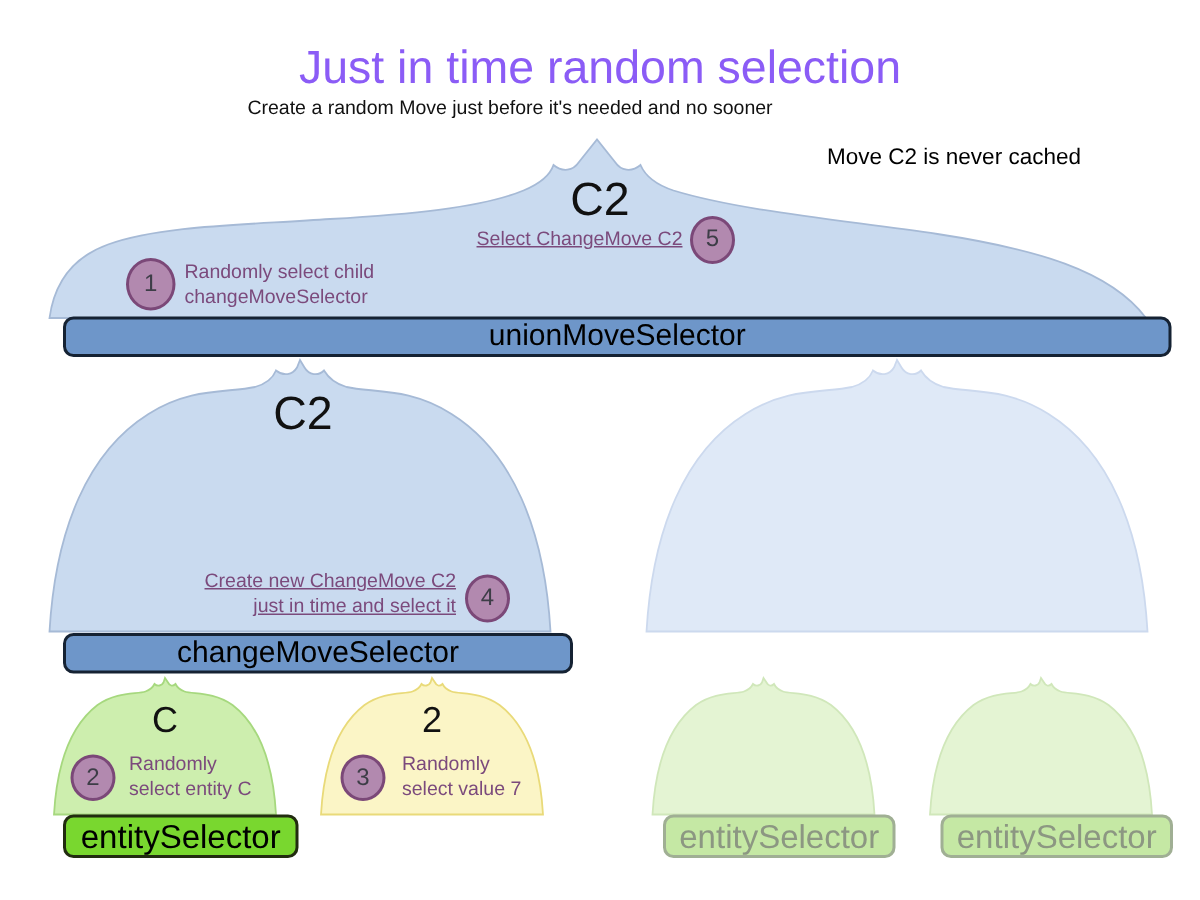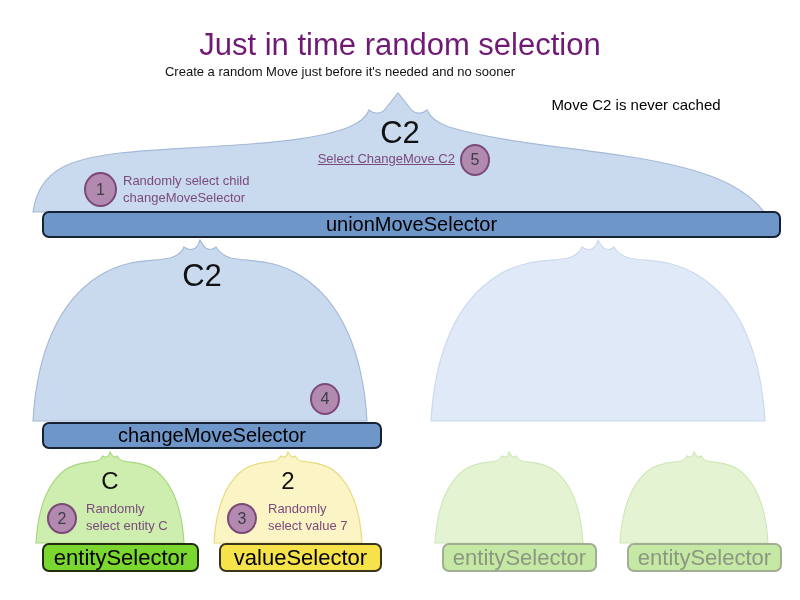--- a/index.html
+++ b/index.html
@@ -2,21 +2,21 @@
 <html><head>
 <meta charset="utf-8">
 <style>
   html,body { margin:0; padding:0; background:#ffffff; }
   .canvas {
     position:relative; width:800px; height:600px; background:#ffffff;
     font-family:"Liberation Sans", sans-serif; overflow:hidden;
   }
   .page-title {
     position:absolute; left:0; top:27px; width:800px; text-align:center;
-    font-size:31px; color:#701a75; letter-spacing:0;
+    font-size:31px; color:#8b5cf6; letter-spacing:0;
   }
   .page-subtitle {
     position:absolute; left:0; top:64px; width:648px; text-align:center;
     font-size:13px; color:#111111;margin-left:16px;
   }
   .warning-note {
     position:absolute; left:520px; top:96px; width:232px; text-align:center;
     font-size:15px; color:#000000;
   }
   svg.shapes { position:absolute; left:0; top:0; }
@@ -91,37 +91,40 @@
   <div class="warning-note">Move C2 is never cached</div>
 
   <div class="cache-label" style="left:370px; top:115px;">C2</div>
   <div class="cache-label" style="left:172px; top:258px;">C2</div>
   <div class="cache-label" style="left:80px; top:467px; font-size:24px;">C</div>
   <div class="cache-label" style="left:258px; top:467px; font-size:24px;">2</div>
 
   <div class="bar bar-blue" style="left:30px; top:211px; width:739px; height:27px;">unionMoveSelector</div>
   <div class="bar bar-blue" style="left:30px; top:422px; width:340px; height:27px;">changeMoveSelector</div>
   <div class="bar bar-green" style="left:30px; top:543px; width:157px; height:29px;">entitySelector</div>
-  <div class="bar bar-yellow" style="left:207px; top:543px; width:163px; height:29px;">valueSelector</div>
   <div class="bar bar-green-faded" style="left:430px; top:543px; width:155px; height:29px;">entitySelector</div>
   <div class="bar bar-green-faded" style="left:615px; top:543px; width:155px; height:29px;">entitySelector</div>
 
   <div class="step-circle" style="left:84px; top:172px; width:33px; height:35px;">1</div>
   <div class="step-circle" style="left:460px; top:144px; width:30px; height:32px;">5</div>
   <div class="step-circle" style="left:310px; top:383px; width:30px; height:32px;">4</div>
   <div class="step-circle" style="left:47px; top:503px;">2</div>
   <div class="step-circle" style="left:227px; top:503px;">3</div>
 
   <div class="note" style="left:123px; top:172px;">
     <span>Randomly select child</span><br>
     <span>changeMoveSelector</span>
   </div>
   <div class="note right" style="left:310px; top:150px; width:145px;">
     <span>Select ChangeMove C2</span>
   </div>
+  <div class="note right" style="left:120px; top:378px; width:184px;">
+    <span>Create new ChangeMove C2</span><br>
+    <span>just in time and select it</span>
+  </div>
   <div class="note" style="left:86px; top:500px;">
     <span>Randomly</span><br>
     <span>select entity C</span>
   </div>
   <div class="note" style="left:268px; top:500px;">
     <span>Randomly</span><br>
     <span>select value 7</span>
   </div>
 
 </div>

